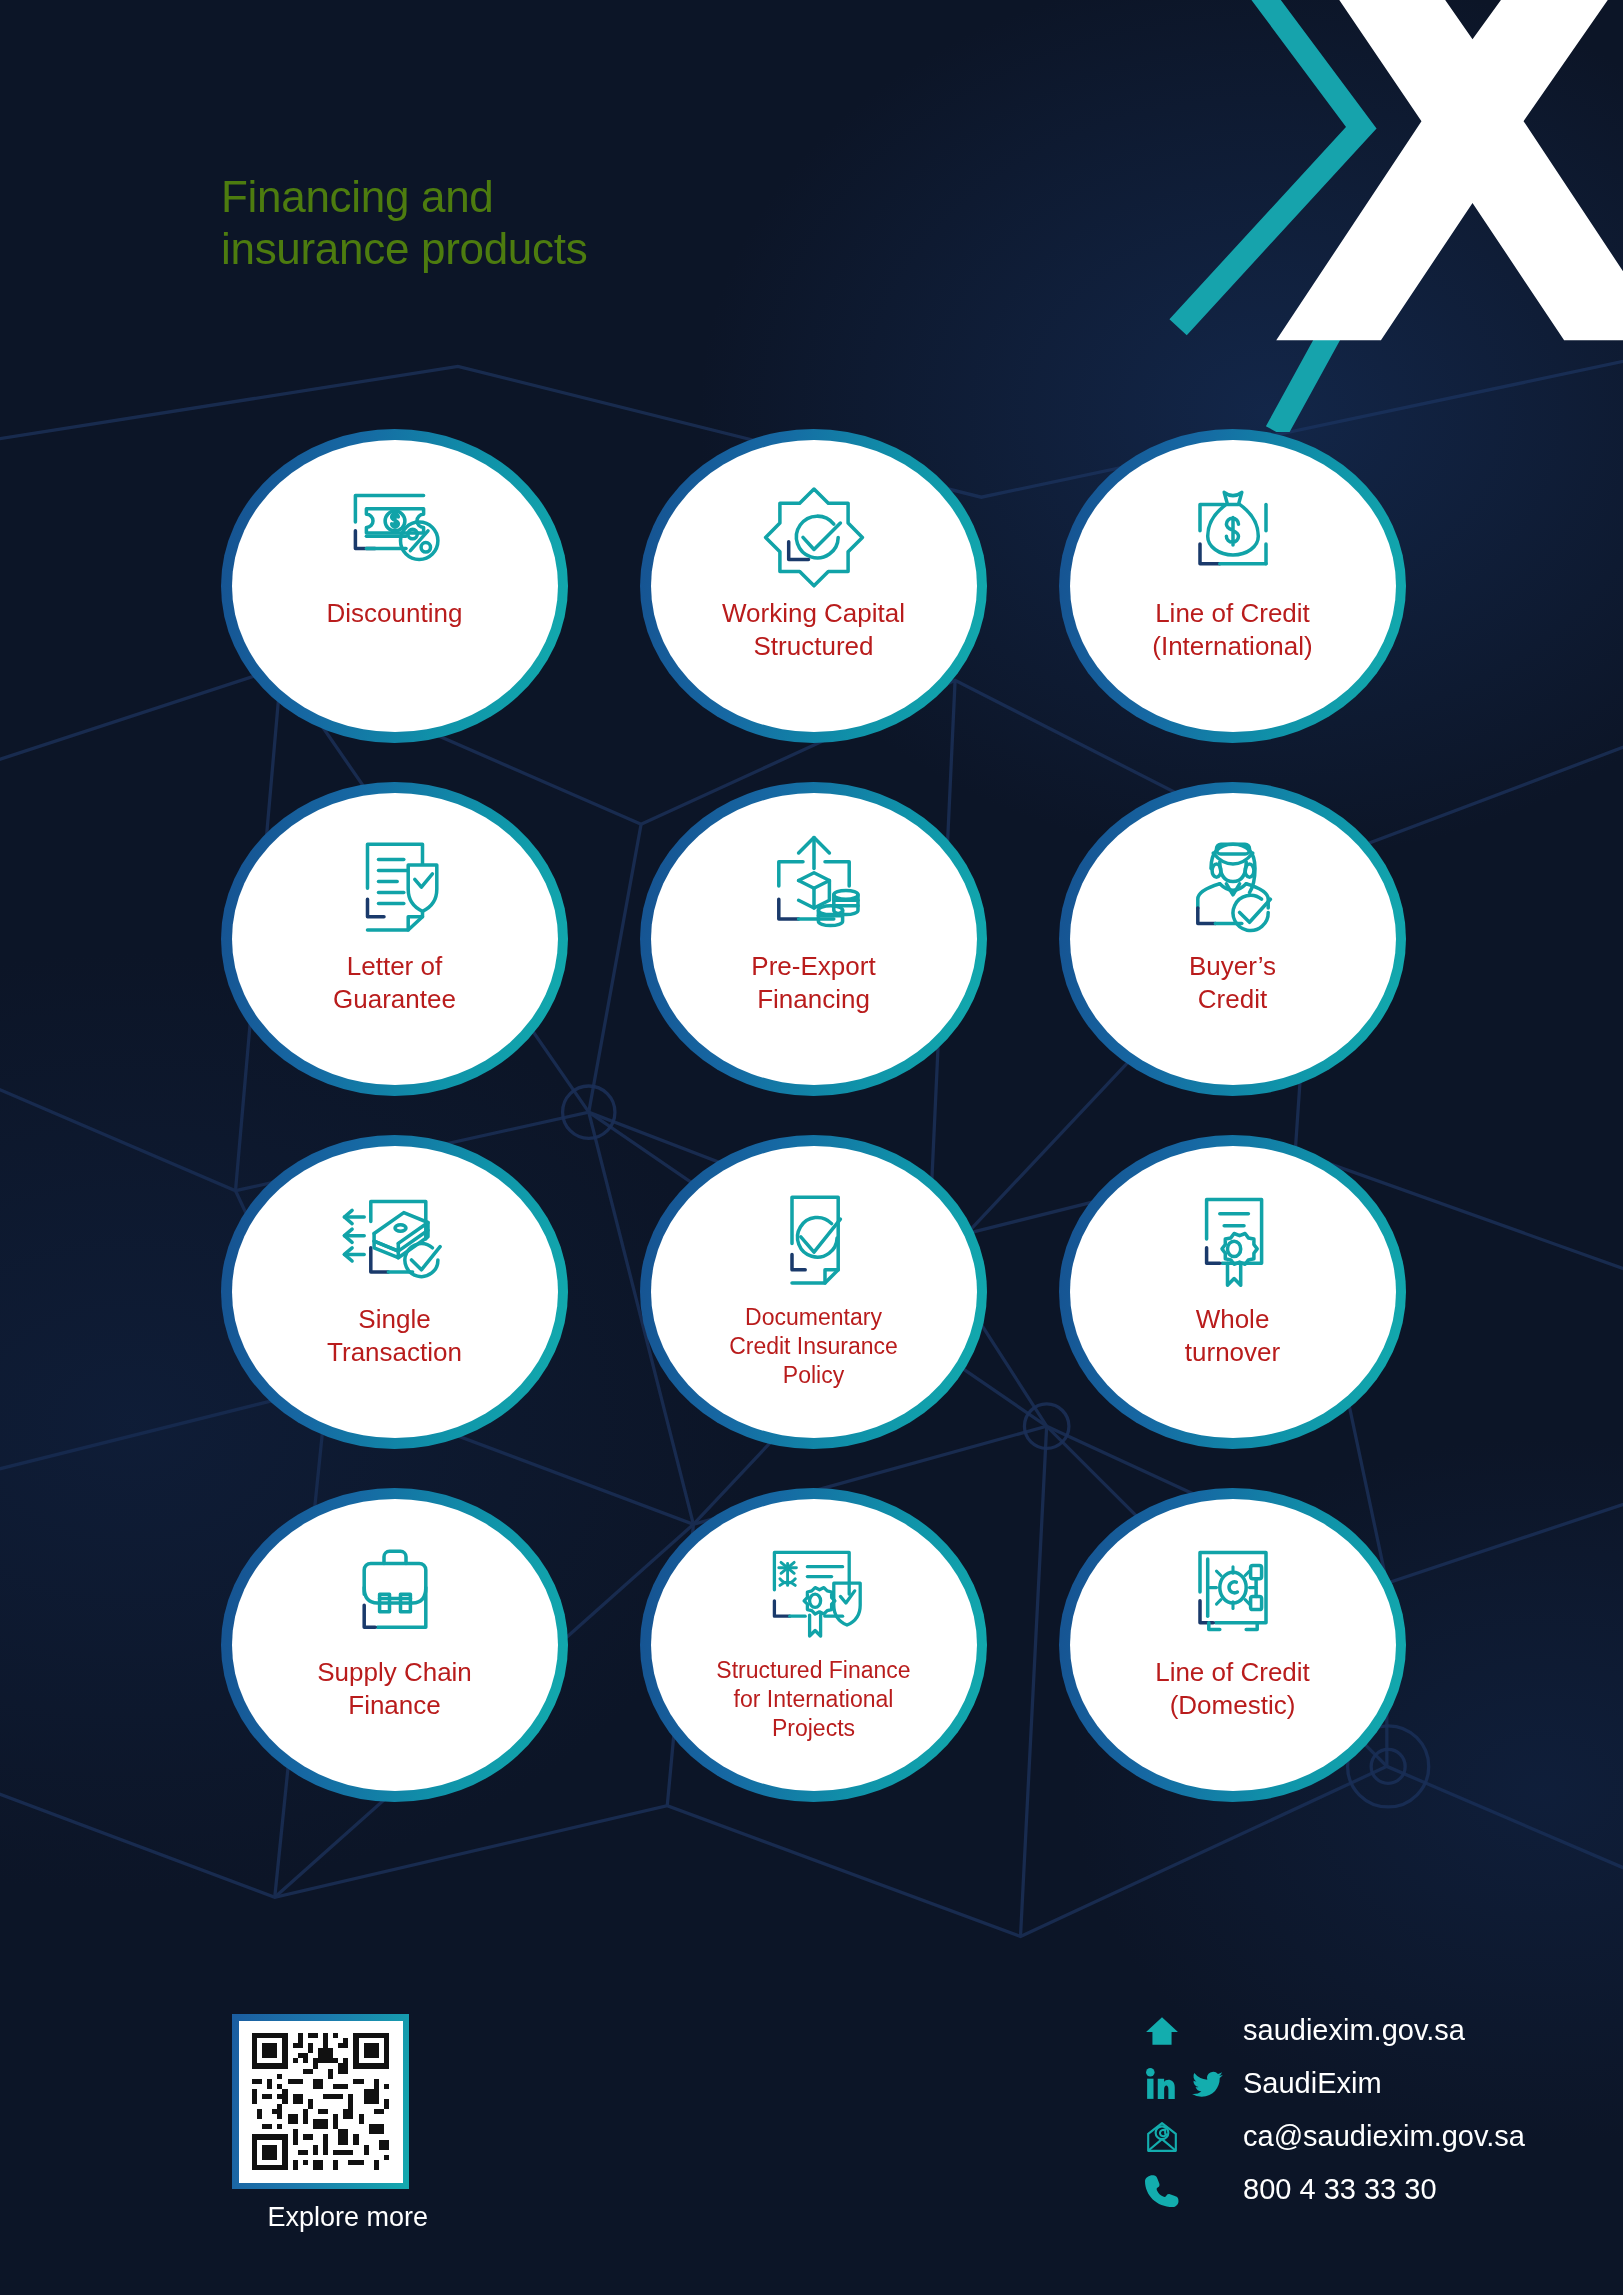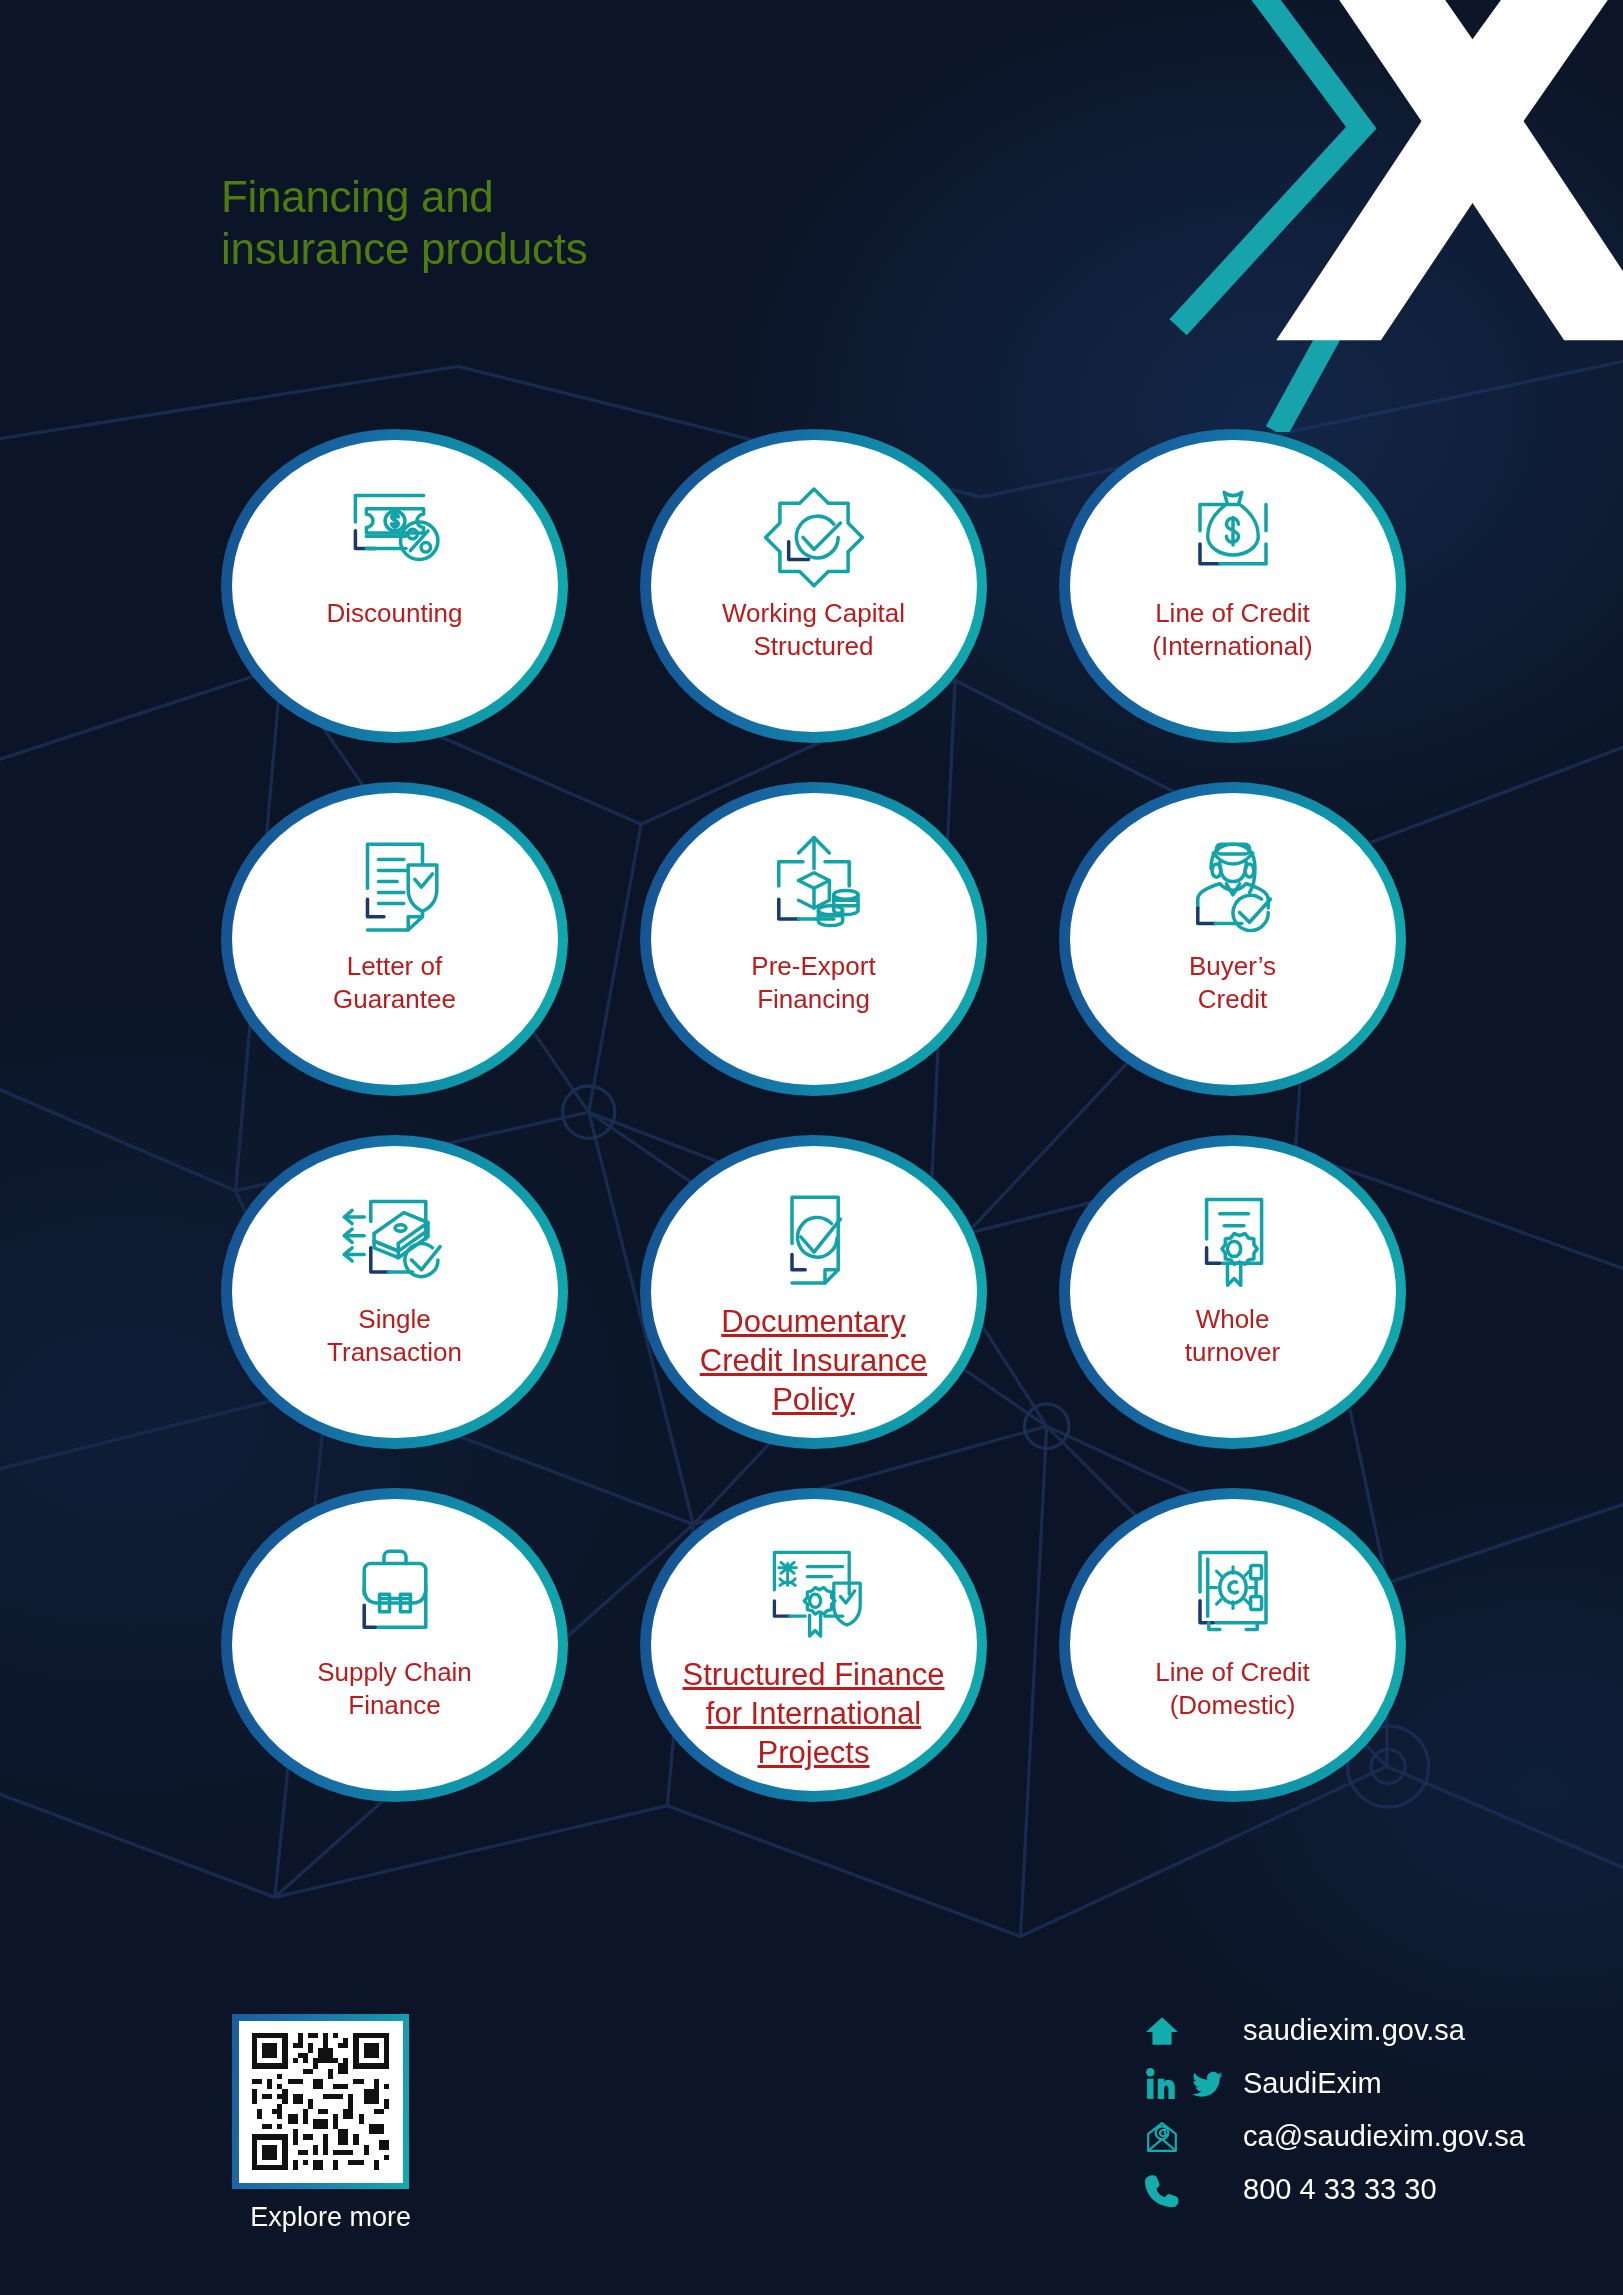--- a/index.html
+++ b/index.html
@@ -67,34 +67,34 @@
   }
   .product-label{
     margin-top:9.2px;
     color:#b91c1c;
     font-size:26px;line-height:1.26;
     text-align:center;
     white-space:pre-line;
     max-width:281px;
     font-weight:400;
   }
-  .product-label.small{font-size:31px;line-height:1.25;text-decoration:underline;}
+  .product-label.small{font-size:23px;line-height:1.25;}
 
   
   #qr-block{position:absolute;left:232px;top:2014px;width:196px;}
   #qr-frame{
     width:177px;height:175px;
     padding:6.5px;box-sizing:border-box;
     background:linear-gradient(100deg,#1B5DA0 0%,#1C79AD 45%,#14A9AE 100%);
   }
   #qr-white{width:100%;height:100%;background:#fff;display:flex;align-items:center;justify-content:center;}
   #qr-code{display:block;width:147px;height:147px;}
   #qr-caption{
     margin-top:13px;
-    color:#FFFFFF;font-size:27px;text-align:center;padding-left:1.3px;
+    color:#FFFFFF;font-size:27px;text-align:right;padding-left:1.3px;
   }
 
   #contact-block{
     position:absolute;right:98px;top:2014px;
     display:flex;flex-direction:column;gap:19px;
     align-items:flex-start;
   }
   .contact-row{display:flex;align-items:center;gap:0;}
   .contact-icons{width:98px;display:flex;align-items:center;gap:11.8px;flex:none;}
   .contact-icon{width:34px;height:34px;display:block;flex:none;}

